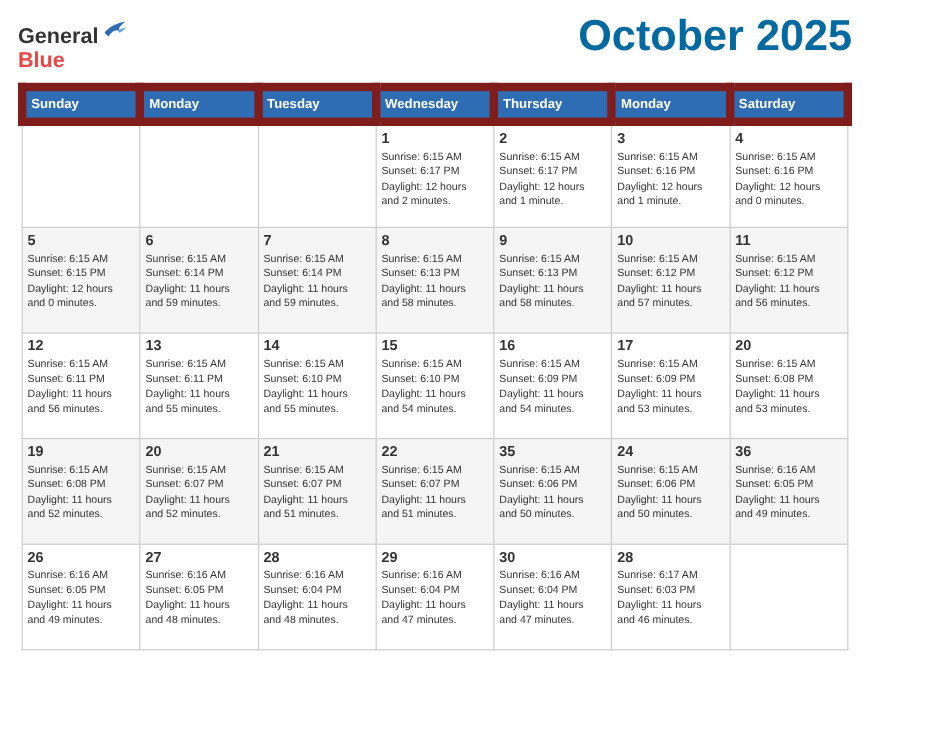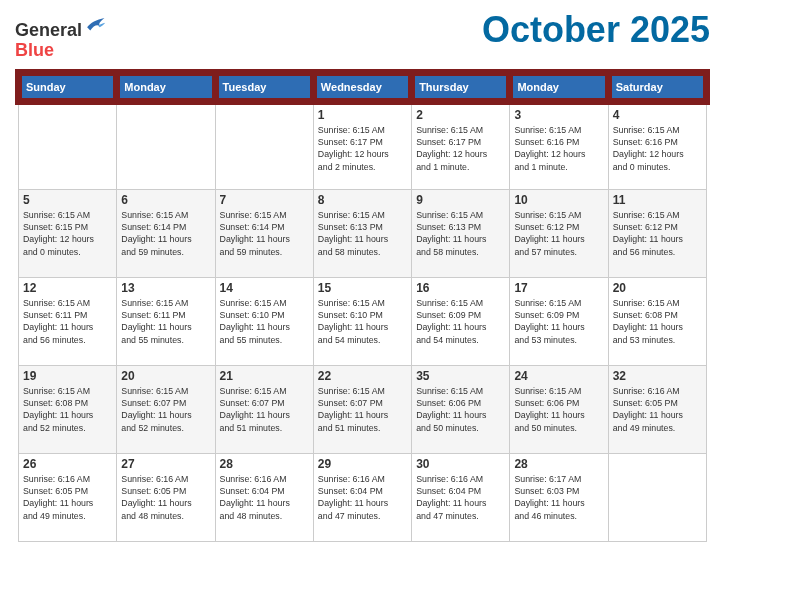--- a/index.html
+++ b/index.html
@@ -307,21 +307,21 @@
 and 50 minutes.</div>
           </td>
           <td>
             <span class="day-number">24</span>
             <div class="day-info" style="white-space: pre-line;">Sunrise: 6:15 AM
 Sunset: 6:06 PM
 Daylight: 11 hours
 and 50 minutes.</div>
           </td>
           <td>
-            <span class="day-number">32</span>
+            <span class="day-number">36</span>
             <div class="day-info" style="white-space: pre-line;">Sunrise: 6:16 AM
 Sunset: 6:05 PM
 Daylight: 11 hours
 and 49 minutes.</div>
           </td>
         </tr>
         <tr>
           <td>
             <span class="day-number">26</span>
             <div class="day-info" style="white-space: pre-line;">Sunrise: 6:16 AM

